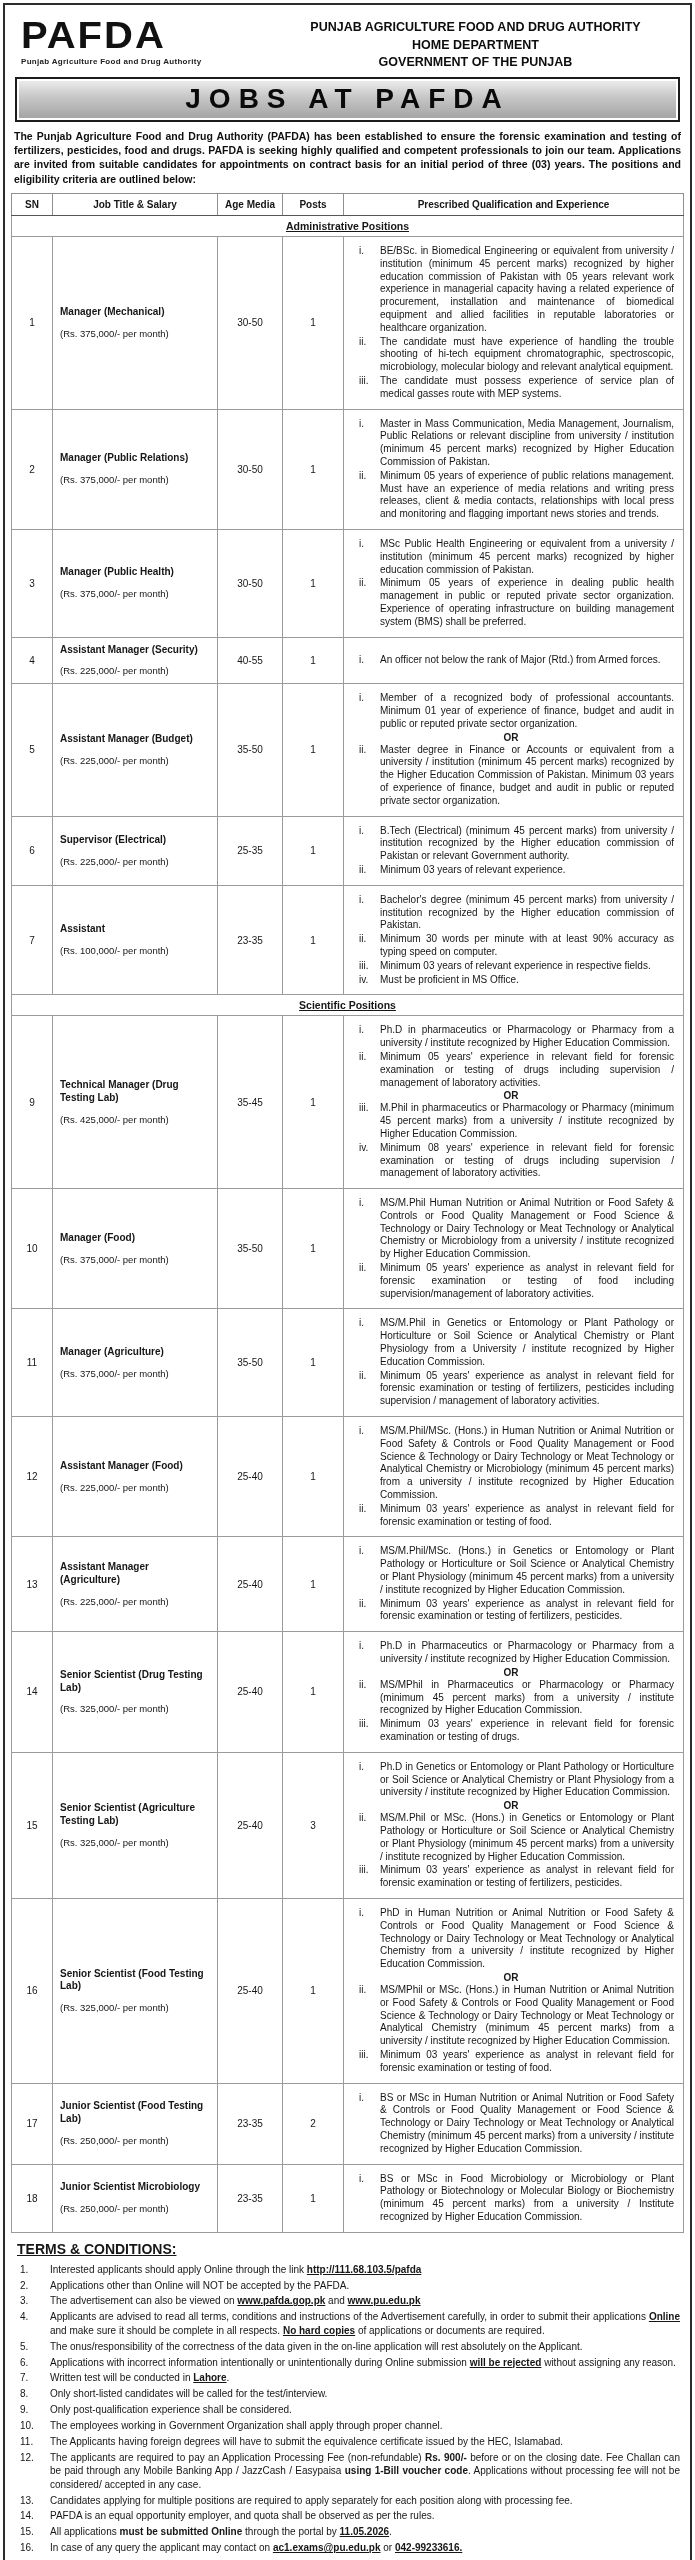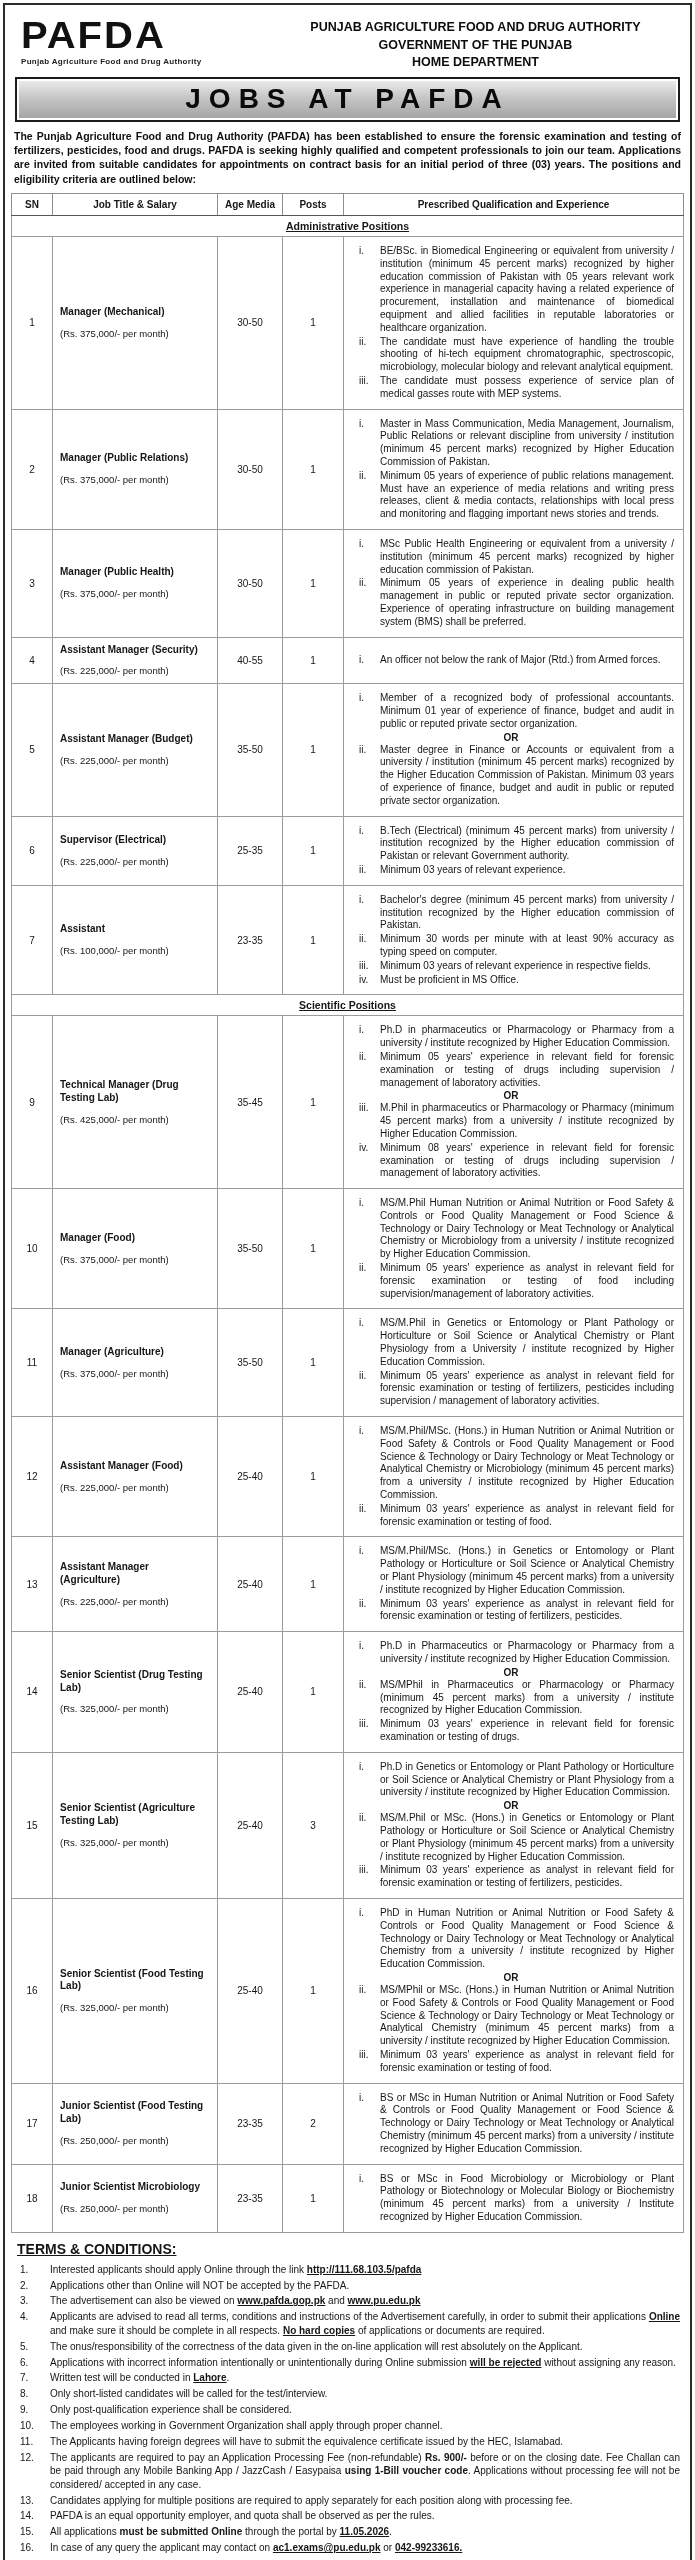--- a/index.html
+++ b/index.html
@@ -55,22 +55,22 @@
 <div class="page">
   <div class="inner">
 
     <div class="hdr">
       <div class="logo-box">
         <div class="logo-text">PAFDA</div>
         <div class="logo-tag">Punjab Agriculture Food and Drug Authority</div>
       </div>
       <div class="org">
         <div>PUNJAB AGRICULTURE FOOD AND DRUG AUTHORITY</div>
+        <div>HOME DEPARTMENT</div>
         <div>GOVERNMENT OF THE PUNJAB</div>
-        <div>HOME DEPARTMENT</div>
       </div>
     </div>
 
     <div class="banner">
       <span class="banner-text">JOBS AT PAFDA</span>
     </div>
 
     <div class="intro">The Punjab Agriculture Food and Drug Authority (PAFDA) has been established to ensure the forensic examination and testing of fertilizers, pesticides, food and drugs. PAFDA is seeking highly qualified and competent professionals to join our team. Applications are invited from suitable candidates for appointments on contract basis for an initial period of three (03) years. The positions and eligibility criteria are outlined below:</div>
 
     <table class="jobs">

